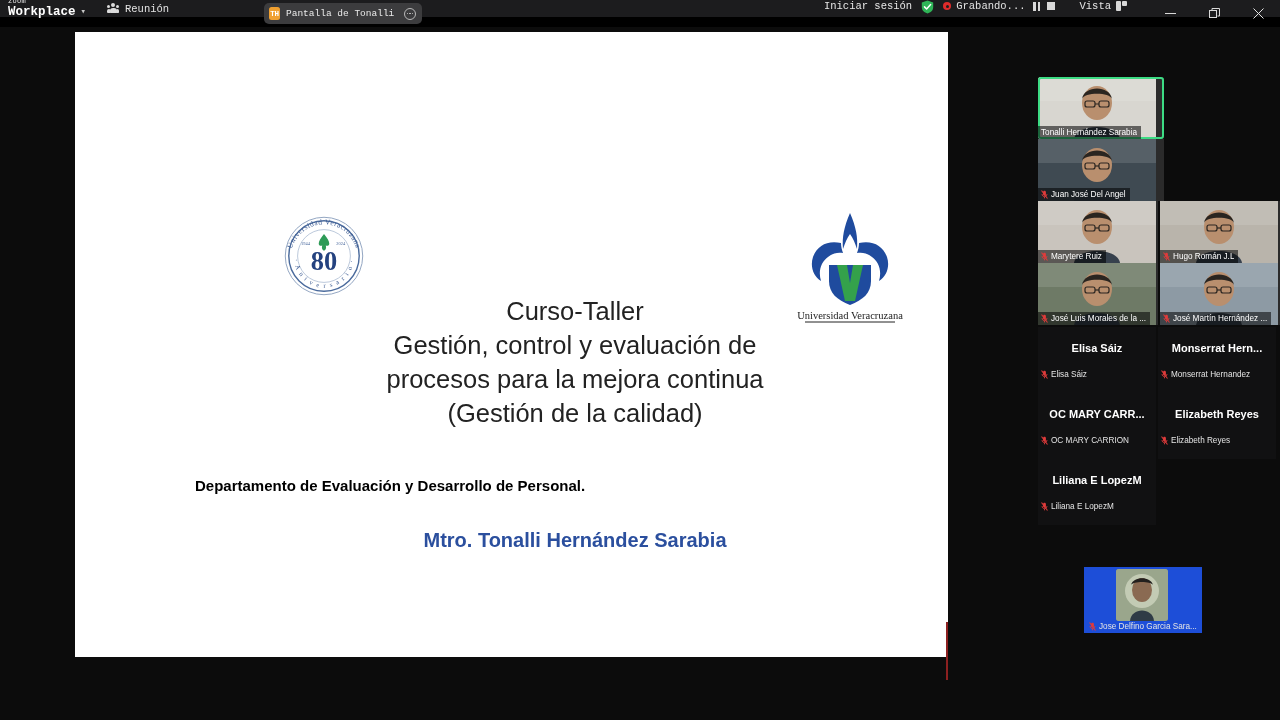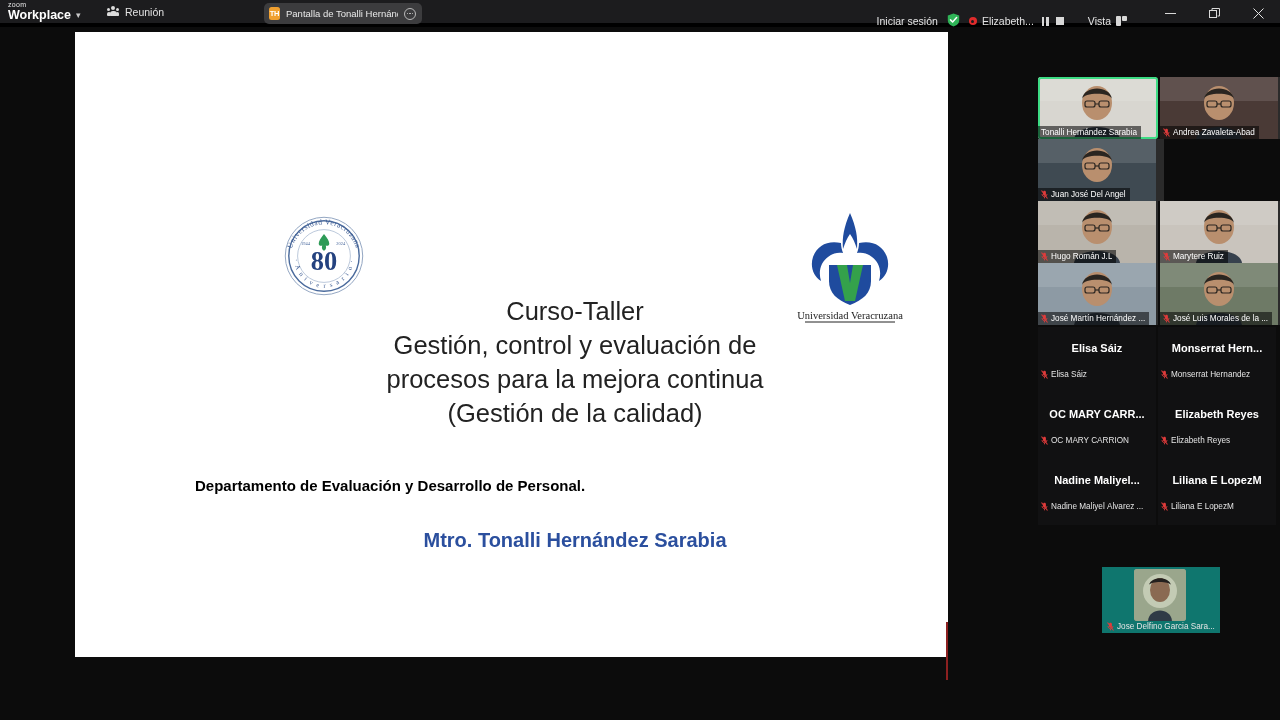--- a/index.html
+++ b/index.html
@@ -1,22 +1,22 @@
 <!DOCTYPE html>
 <html><head>
 <meta charset="utf-8">
 <style>
   * { margin:0; padding:0; box-sizing:border-box; }
   html,body { width:1280px; height:720px; overflow:hidden; background:#000; }
   body { font-family:"Liberation Sans", sans-serif; }
 
   
   #titlebar{
-    position:absolute; left:0; top:0; width:1280px; height:23px;
-    background:#1c1c1e; display:flex; align-items:center;
+    position:absolute; left:0; top:0; width:1280px; height:17px;
+    background:#1c1c1e; display:flex; align-items:center;font-family:Liberation Mono, monospace;
   }
   #brand{ display:flex; align-items:flex-end; padding-left:8px; width:86px; }
   #brand-inner{ line-height:1; }
   #brand-zoom{ font-size:7px; color:#e8e8e8; letter-spacing:.3px; display:block; }
   #brand-workplace{ font-size:12.5px; color:#ffffff; font-weight:700; display:block; margin-top:1px;}
   .chev{ color:#c8c8c8; font-size:9px; margin-left:5px; margin-bottom:2px;}
 
   .tab{
     display:flex; align-items:center; height:21px; border-radius:5px;
     padding:0 7px; gap:6px; cursor:default;
@@ -50,21 +50,21 @@
     width:12px;height:12px;border-radius:50%;border:1px solid #b9b9b9;
     display:flex;align-items:center;justify-content:center;flex:0 0 auto;
   }
   .more-ico b{ display:block;width:7px;height:1px;position:relative;}
   .more-ico b:before,.more-ico b:after,.more-ico b i{
     content:"";position:absolute;width:1.4px;height:1.4px;background:#c9c9c9;border-radius:50%;top:0;
   }
   .more-ico b:before{left:0;} .more-ico b i{left:2.8px;position:absolute;} .more-ico b:after{left:5.6px;}
 
   
-  #tb-right{ position:absolute; right:0; top:0; height:27px; display:flex; align-items:flex-end; gap:0; }
+  #tb-right{ position:absolute; right:0; top:0; height:27px; display:flex; align-items:flex-start; gap:0; }
   #signin{ font-size:10.5px; color:#e6e6e6; padding:0 9px; }
   #shield{ width:13px;height:14px; margin-right:9px; position:relative;}
   #shield svg{ display:block; }
   #rec-group{ display:flex; align-items:center; gap:5px; }
   #rec-dot{ width:8px;height:8px;border-radius:50%;background:#e02b2b; position:relative;}
   #rec-dot:after{content:"";position:absolute;left:2.5px;top:2.5px;width:3px;height:3px;border-radius:50%;background:#1c1c1e;}
   #rec-label{ font-size:10.5px; color:#e3e3e3; }
   #rec-pause{ display:flex; gap:2px; margin-left:3px;}
   #rec-pause span{ width:2.5px;height:9px;background:#d8d8d8;}
   #rec-stop{ width:8px;height:8px;background:#d8d8d8; margin-left:2px;}
@@ -134,21 +134,21 @@
   .ntile{ width:118px; height:66px; position:relative; background:#111112; }
   .ntile .bigname{
     position:absolute; left:0; right:0; top:15px; text-align:center;
     color:#fff; font-size:11px; font-weight:700; white-space:nowrap; overflow:hidden;
     padding:0 4px;
   }
   .ntile .vname{ background:transparent; bottom:12px; }
   .ntile .vname span{ font-size:8.2px; color:#e4e4e4; }
 
   
-  #avatar-tile{ position:absolute; left:64px; top:490px; width:118px; height:66px; background:#0f766e;}
+  #avatar-tile{ position:absolute; left:46px; top:490px; width:118px; height:66px; background:#1d4ed8;}
   #avatar-photo{
     position:absolute; left:32px; top:2px; width:52px; height:52px; border-radius:3px; overflow:hidden;
     background:#8d9a7d;
   }
   #avatar-tile .vname{ background:transparent; bottom:0; left:2px;}
   #avatar-tile .vname span{ font-size:8.2px; color:#e4e4e4; }
 </style>
 </head>
 <body>
 
@@ -189,21 +189,21 @@
 
     <div id="shield">
       <svg width="13" height="14" viewBox="0 0 13 14">
         <path d="M6.5 0.6 L12.2 2.6 V7 c0 3.6-2.6 5.6-5.7 6.5C3.4 12.6.8 10.6.8 7 V2.6 Z" fill="#2fb457"></path>
         <path d="M3.5 6.9 L5.6 9 L9.6 4.6" stroke="#ffffff" stroke-width="1.5" fill="none" stroke-linecap="round" stroke-linejoin="round"></path>
       </svg>
     </div>
 
     <div id="rec-group">
       <span id="rec-dot"></span>
-      <span id="rec-label">Elizabeth...</span>
+      <span id="rec-label">Grabando...</span>
       <span id="rec-pause">
           <span></span>
           <span></span>
         </span>
       <span id="rec-stop"></span>
     </div>
 
     <div id="vista">
       <span class="tlabel">Vista</span>
       <span id="vista-ico">
@@ -298,38 +298,20 @@
     <rect y="0" width="118" height="24" fill="rgba(255,255,255,.12)"></rect>
     <ellipse cx="59" cy="26" rx="15" ry="17" fill="#b98f6e"></ellipse>
     <path d="M44 22 C46 8 72 8 74 22 C72 15 46 15 44 22 Z" fill="#2a2520"></path>
     <rect x="47" y="24" width="10" height="6" rx="2" fill="none" stroke="#2a2520" stroke-width="1.2"></rect>
     <rect x="61" y="24" width="10" height="6" rx="2" fill="none" stroke="#2a2520" stroke-width="1.2"></rect>
     <path d="M57 27 H61" stroke="#2a2520" stroke-width="1.2"></path>
     <path d="M36 62 C38 46 80 46 82 62 Z" fill="#37414d"></path>
   </svg><div class="vname">
               <span>Tonalli Hernández Sarabia</span>
             </div></div>
-          <div class="vtile"><svg width="118" height="62" viewBox="0 0 118 62">
-    <rect width="118" height="62" fill="#4a3a36"></rect>
-    <rect y="0" width="118" height="24" fill="rgba(255,255,255,.12)"></rect>
-    <ellipse cx="59" cy="26" rx="15" ry="17" fill="#b98f6e"></ellipse>
-    <path d="M44 22 C46 8 72 8 74 22 C72 15 46 15 44 22 Z" fill="#2a2520"></path>
-    <rect x="47" y="24" width="10" height="6" rx="2" fill="none" stroke="#2a2520" stroke-width="1.2"></rect>
-    <rect x="61" y="24" width="10" height="6" rx="2" fill="none" stroke="#2a2520" stroke-width="1.2"></rect>
-    <path d="M57 27 H61" stroke="#2a2520" stroke-width="1.2"></path>
-    <path d="M36 62 C38 46 80 46 82 62 Z" fill="#37414d"></path>
-  </svg><div class="vname">
-              <svg class="mic-muted" viewBox="0 0 8 10">
-  <path d="M4 0.6 C5 .6 5.6 1.3 5.6 2.2 V4.7 C5.6 5.6 5 6.3 4 6.3 C3 6.3 2.4 5.6 2.4 4.7 V2.2 C2.4 1.3 3 .6 4 .6 Z" fill="#e03b3b"></path>
-  <path d="M1.2 4.5 C1.2 6.3 2.4 7.5 4 7.5 C5.6 7.5 6.8 6.3 6.8 4.5" stroke="#e03b3b" stroke-width="1" fill="none"></path>
-  <path d="M4 7.5 V9.4" stroke="#e03b3b" stroke-width="1"></path>
-  <path d="M0.6 0.4 L7.4 9.6" stroke="#e03b3b" stroke-width="1.2"></path>
-              </svg>
-              <span>Andrea Zavaleta-Abad</span>
-            </div></div>
         </div>
         <div class="vrow">
           <div class="vtile"><svg width="118" height="62" viewBox="0 0 118 62">
     <rect width="118" height="62" fill="#3f4a52"></rect>
     <rect y="0" width="118" height="24" fill="rgba(255,255,255,.12)"></rect>
     <ellipse cx="59" cy="26" rx="15" ry="17" fill="#b98f6e"></ellipse>
     <path d="M44 22 C46 8 72 8 74 22 C72 15 46 15 44 22 Z" fill="#2a2520"></path>
     <rect x="47" y="24" width="10" height="6" rx="2" fill="none" stroke="#2a2520" stroke-width="1.2"></rect>
     <rect x="61" y="24" width="10" height="6" rx="2" fill="none" stroke="#2a2520" stroke-width="1.2"></rect>
     <path d="M57 27 H61" stroke="#2a2520" stroke-width="1.2"></path>
@@ -339,92 +321,92 @@
   <path d="M4 0.6 C5 .6 5.6 1.3 5.6 2.2 V4.7 C5.6 5.6 5 6.3 4 6.3 C3 6.3 2.4 5.6 2.4 4.7 V2.2 C2.4 1.3 3 .6 4 .6 Z" fill="#e03b3b"></path>
   <path d="M1.2 4.5 C1.2 6.3 2.4 7.5 4 7.5 C5.6 7.5 6.8 6.3 6.8 4.5" stroke="#e03b3b" stroke-width="1" fill="none"></path>
   <path d="M4 7.5 V9.4" stroke="#e03b3b" stroke-width="1"></path>
   <path d="M0.6 0.4 L7.4 9.6" stroke="#e03b3b" stroke-width="1.2"></path>
               </svg>
               <span>Juan José Del Angel</span>
             </div></div>
         </div>
         <div class="vrow">
           <div class="vtile"><svg width="118" height="62" viewBox="0 0 118 62">
+    <rect width="118" height="62" fill="#c9c4bd"></rect>
+    <rect y="0" width="118" height="24" fill="rgba(255,255,255,.12)"></rect>
+    <ellipse cx="59" cy="26" rx="15" ry="17" fill="#b98f6e"></ellipse>
+    <path d="M44 22 C46 8 72 8 74 22 C72 15 46 15 44 22 Z" fill="#2a2520"></path>
+    <rect x="47" y="24" width="10" height="6" rx="2" fill="none" stroke="#2a2520" stroke-width="1.2"></rect>
+    <rect x="61" y="24" width="10" height="6" rx="2" fill="none" stroke="#2a2520" stroke-width="1.2"></rect>
+    <path d="M57 27 H61" stroke="#2a2520" stroke-width="1.2"></path>
+    <path d="M36 62 C38 46 80 46 82 62 Z" fill="#37414d"></path>
+  </svg><div class="vname">
+              <svg class="mic-muted" viewBox="0 0 8 10">
+  <path d="M4 0.6 C5 .6 5.6 1.3 5.6 2.2 V4.7 C5.6 5.6 5 6.3 4 6.3 C3 6.3 2.4 5.6 2.4 4.7 V2.2 C2.4 1.3 3 .6 4 .6 Z" fill="#e03b3b"></path>
+  <path d="M1.2 4.5 C1.2 6.3 2.4 7.5 4 7.5 C5.6 7.5 6.8 6.3 6.8 4.5" stroke="#e03b3b" stroke-width="1" fill="none"></path>
+  <path d="M4 7.5 V9.4" stroke="#e03b3b" stroke-width="1"></path>
+  <path d="M0.6 0.4 L7.4 9.6" stroke="#e03b3b" stroke-width="1.2"></path>
+              </svg>
+              <span>Marytere Ruiz</span>
+            </div></div>
+          <div class="vtile"><svg width="118" height="62" viewBox="0 0 118 62">
     <rect width="118" height="62" fill="#b9b4ab"></rect>
     <rect y="0" width="118" height="24" fill="rgba(255,255,255,.12)"></rect>
     <ellipse cx="59" cy="26" rx="15" ry="17" fill="#b98f6e"></ellipse>
     <path d="M44 22 C46 8 72 8 74 22 C72 15 46 15 44 22 Z" fill="#2a2520"></path>
     <rect x="47" y="24" width="10" height="6" rx="2" fill="none" stroke="#2a2520" stroke-width="1.2"></rect>
     <rect x="61" y="24" width="10" height="6" rx="2" fill="none" stroke="#2a2520" stroke-width="1.2"></rect>
     <path d="M57 27 H61" stroke="#2a2520" stroke-width="1.2"></path>
     <path d="M36 62 C38 46 80 46 82 62 Z" fill="#37414d"></path>
   </svg><div class="vname">
               <svg class="mic-muted" viewBox="0 0 8 10">
   <path d="M4 0.6 C5 .6 5.6 1.3 5.6 2.2 V4.7 C5.6 5.6 5 6.3 4 6.3 C3 6.3 2.4 5.6 2.4 4.7 V2.2 C2.4 1.3 3 .6 4 .6 Z" fill="#e03b3b"></path>
   <path d="M1.2 4.5 C1.2 6.3 2.4 7.5 4 7.5 C5.6 7.5 6.8 6.3 6.8 4.5" stroke="#e03b3b" stroke-width="1" fill="none"></path>
   <path d="M4 7.5 V9.4" stroke="#e03b3b" stroke-width="1"></path>
   <path d="M0.6 0.4 L7.4 9.6" stroke="#e03b3b" stroke-width="1.2"></path>
               </svg>
               <span>Hugo Román J.L</span>
-            </div></div>
-          <div class="vtile"><svg width="118" height="62" viewBox="0 0 118 62">
-    <rect width="118" height="62" fill="#c9c4bd"></rect>
-    <rect y="0" width="118" height="24" fill="rgba(255,255,255,.12)"></rect>
-    <ellipse cx="59" cy="26" rx="15" ry="17" fill="#b98f6e"></ellipse>
-    <path d="M44 22 C46 8 72 8 74 22 C72 15 46 15 44 22 Z" fill="#2a2520"></path>
-    <rect x="47" y="24" width="10" height="6" rx="2" fill="none" stroke="#2a2520" stroke-width="1.2"></rect>
-    <rect x="61" y="24" width="10" height="6" rx="2" fill="none" stroke="#2a2520" stroke-width="1.2"></rect>
-    <path d="M57 27 H61" stroke="#2a2520" stroke-width="1.2"></path>
-    <path d="M36 62 C38 46 80 46 82 62 Z" fill="#37414d"></path>
-  </svg><div class="vname">
-              <svg class="mic-muted" viewBox="0 0 8 10">
-  <path d="M4 0.6 C5 .6 5.6 1.3 5.6 2.2 V4.7 C5.6 5.6 5 6.3 4 6.3 C3 6.3 2.4 5.6 2.4 4.7 V2.2 C2.4 1.3 3 .6 4 .6 Z" fill="#e03b3b"></path>
-  <path d="M1.2 4.5 C1.2 6.3 2.4 7.5 4 7.5 C5.6 7.5 6.8 6.3 6.8 4.5" stroke="#e03b3b" stroke-width="1" fill="none"></path>
-  <path d="M4 7.5 V9.4" stroke="#e03b3b" stroke-width="1"></path>
-  <path d="M0.6 0.4 L7.4 9.6" stroke="#e03b3b" stroke-width="1.2"></path>
-              </svg>
-              <span>Marytere Ruiz</span>
             </div></div>
         </div>
         <div class="vrow">
           <div class="vtile"><svg width="118" height="62" viewBox="0 0 118 62">
+    <rect width="118" height="62" fill="#6e7a66"></rect>
+    <rect y="0" width="118" height="24" fill="rgba(255,255,255,.12)"></rect>
+    <ellipse cx="59" cy="26" rx="15" ry="17" fill="#b98f6e"></ellipse>
+    <path d="M44 22 C46 8 72 8 74 22 C72 15 46 15 44 22 Z" fill="#2a2520"></path>
+    <rect x="47" y="24" width="10" height="6" rx="2" fill="none" stroke="#2a2520" stroke-width="1.2"></rect>
+    <rect x="61" y="24" width="10" height="6" rx="2" fill="none" stroke="#2a2520" stroke-width="1.2"></rect>
+    <path d="M57 27 H61" stroke="#2a2520" stroke-width="1.2"></path>
+    <path d="M36 62 C38 46 80 46 82 62 Z" fill="#37414d"></path>
+  </svg><div class="vname">
+              <svg class="mic-muted" viewBox="0 0 8 10">
+  <path d="M4 0.6 C5 .6 5.6 1.3 5.6 2.2 V4.7 C5.6 5.6 5 6.3 4 6.3 C3 6.3 2.4 5.6 2.4 4.7 V2.2 C2.4 1.3 3 .6 4 .6 Z" fill="#e03b3b"></path>
+  <path d="M1.2 4.5 C1.2 6.3 2.4 7.5 4 7.5 C5.6 7.5 6.8 6.3 6.8 4.5" stroke="#e03b3b" stroke-width="1" fill="none"></path>
+  <path d="M4 7.5 V9.4" stroke="#e03b3b" stroke-width="1"></path>
+  <path d="M0.6 0.4 L7.4 9.6" stroke="#e03b3b" stroke-width="1.2"></path>
+              </svg>
+              <span>José Luis Morales de la ...</span>
+            </div></div>
+          <div class="vtile"><svg width="118" height="62" viewBox="0 0 118 62">
     <rect width="118" height="62" fill="#8d9aa4"></rect>
     <rect y="0" width="118" height="24" fill="rgba(255,255,255,.12)"></rect>
     <ellipse cx="59" cy="26" rx="15" ry="17" fill="#b98f6e"></ellipse>
     <path d="M44 22 C46 8 72 8 74 22 C72 15 46 15 44 22 Z" fill="#2a2520"></path>
     <rect x="47" y="24" width="10" height="6" rx="2" fill="none" stroke="#2a2520" stroke-width="1.2"></rect>
     <rect x="61" y="24" width="10" height="6" rx="2" fill="none" stroke="#2a2520" stroke-width="1.2"></rect>
     <path d="M57 27 H61" stroke="#2a2520" stroke-width="1.2"></path>
     <path d="M36 62 C38 46 80 46 82 62 Z" fill="#37414d"></path>
   </svg><div class="vname">
               <svg class="mic-muted" viewBox="0 0 8 10">
   <path d="M4 0.6 C5 .6 5.6 1.3 5.6 2.2 V4.7 C5.6 5.6 5 6.3 4 6.3 C3 6.3 2.4 5.6 2.4 4.7 V2.2 C2.4 1.3 3 .6 4 .6 Z" fill="#e03b3b"></path>
   <path d="M1.2 4.5 C1.2 6.3 2.4 7.5 4 7.5 C5.6 7.5 6.8 6.3 6.8 4.5" stroke="#e03b3b" stroke-width="1" fill="none"></path>
   <path d="M4 7.5 V9.4" stroke="#e03b3b" stroke-width="1"></path>
   <path d="M0.6 0.4 L7.4 9.6" stroke="#e03b3b" stroke-width="1.2"></path>
               </svg>
               <span>José Martín Hernández ...</span>
-            </div></div>
-          <div class="vtile"><svg width="118" height="62" viewBox="0 0 118 62">
-    <rect width="118" height="62" fill="#6e7a66"></rect>
-    <rect y="0" width="118" height="24" fill="rgba(255,255,255,.12)"></rect>
-    <ellipse cx="59" cy="26" rx="15" ry="17" fill="#b98f6e"></ellipse>
-    <path d="M44 22 C46 8 72 8 74 22 C72 15 46 15 44 22 Z" fill="#2a2520"></path>
-    <rect x="47" y="24" width="10" height="6" rx="2" fill="none" stroke="#2a2520" stroke-width="1.2"></rect>
-    <rect x="61" y="24" width="10" height="6" rx="2" fill="none" stroke="#2a2520" stroke-width="1.2"></rect>
-    <path d="M57 27 H61" stroke="#2a2520" stroke-width="1.2"></path>
-    <path d="M36 62 C38 46 80 46 82 62 Z" fill="#37414d"></path>
-  </svg><div class="vname">
-              <svg class="mic-muted" viewBox="0 0 8 10">
-  <path d="M4 0.6 C5 .6 5.6 1.3 5.6 2.2 V4.7 C5.6 5.6 5 6.3 4 6.3 C3 6.3 2.4 5.6 2.4 4.7 V2.2 C2.4 1.3 3 .6 4 .6 Z" fill="#e03b3b"></path>
-  <path d="M1.2 4.5 C1.2 6.3 2.4 7.5 4 7.5 C5.6 7.5 6.8 6.3 6.8 4.5" stroke="#e03b3b" stroke-width="1" fill="none"></path>
-  <path d="M4 7.5 V9.4" stroke="#e03b3b" stroke-width="1"></path>
-  <path d="M0.6 0.4 L7.4 9.6" stroke="#e03b3b" stroke-width="1.2"></path>
-              </svg>
-              <span>José Luis Morales de la ...</span>
             </div></div>
         </div>
       </div>
     <div id="noncam">
         <div class="nrow">
           <div class="ntile">
             <div class="bigname">Elisa Sáiz</div>
             <div class="vname">
               <svg class="mic-muted" viewBox="0 0 8 10">
   <path d="M4 0.6 C5 .6 5.6 1.3 5.6 2.2 V4.7 C5.6 5.6 5 6.3 4 6.3 C3 6.3 2.4 5.6 2.4 4.7 V2.2 C2.4 1.3 3 .6 4 .6 Z" fill="#e03b3b"></path>
@@ -468,32 +450,20 @@
   <path d="M4 0.6 C5 .6 5.6 1.3 5.6 2.2 V4.7 C5.6 5.6 5 6.3 4 6.3 C3 6.3 2.4 5.6 2.4 4.7 V2.2 C2.4 1.3 3 .6 4 .6 Z" fill="#e03b3b"></path>
   <path d="M1.2 4.5 C1.2 6.3 2.4 7.5 4 7.5 C5.6 7.5 6.8 6.3 6.8 4.5" stroke="#e03b3b" stroke-width="1" fill="none"></path>
   <path d="M4 7.5 V9.4" stroke="#e03b3b" stroke-width="1"></path>
   <path d="M0.6 0.4 L7.4 9.6" stroke="#e03b3b" stroke-width="1.2"></path>
               </svg>
               <span>Elizabeth Reyes</span>
             </div>
           </div>
         </div>
         <div class="nrow">
-          <div class="ntile">
-            <div class="bigname">Nadine  Maliyel...</div>
-            <div class="vname">
-              <svg class="mic-muted" viewBox="0 0 8 10">
-  <path d="M4 0.6 C5 .6 5.6 1.3 5.6 2.2 V4.7 C5.6 5.6 5 6.3 4 6.3 C3 6.3 2.4 5.6 2.4 4.7 V2.2 C2.4 1.3 3 .6 4 .6 Z" fill="#e03b3b"></path>
-  <path d="M1.2 4.5 C1.2 6.3 2.4 7.5 4 7.5 C5.6 7.5 6.8 6.3 6.8 4.5" stroke="#e03b3b" stroke-width="1" fill="none"></path>
-  <path d="M4 7.5 V9.4" stroke="#e03b3b" stroke-width="1"></path>
-  <path d="M0.6 0.4 L7.4 9.6" stroke="#e03b3b" stroke-width="1.2"></path>
-              </svg>
-              <span>Nadine Maliyel Álvarez ...</span>
-            </div>
-          </div>
           <div class="ntile">
             <div class="bigname">Liliana E LopezM</div>
             <div class="vname">
               <svg class="mic-muted" viewBox="0 0 8 10">
   <path d="M4 0.6 C5 .6 5.6 1.3 5.6 2.2 V4.7 C5.6 5.6 5 6.3 4 6.3 C3 6.3 2.4 5.6 2.4 4.7 V2.2 C2.4 1.3 3 .6 4 .6 Z" fill="#e03b3b"></path>
   <path d="M1.2 4.5 C1.2 6.3 2.4 7.5 4 7.5 C5.6 7.5 6.8 6.3 6.8 4.5" stroke="#e03b3b" stroke-width="1" fill="none"></path>
   <path d="M4 7.5 V9.4" stroke="#e03b3b" stroke-width="1"></path>
   <path d="M0.6 0.4 L7.4 9.6" stroke="#e03b3b" stroke-width="1.2"></path>
               </svg>
               <span>Liliana E LopezM</span>

